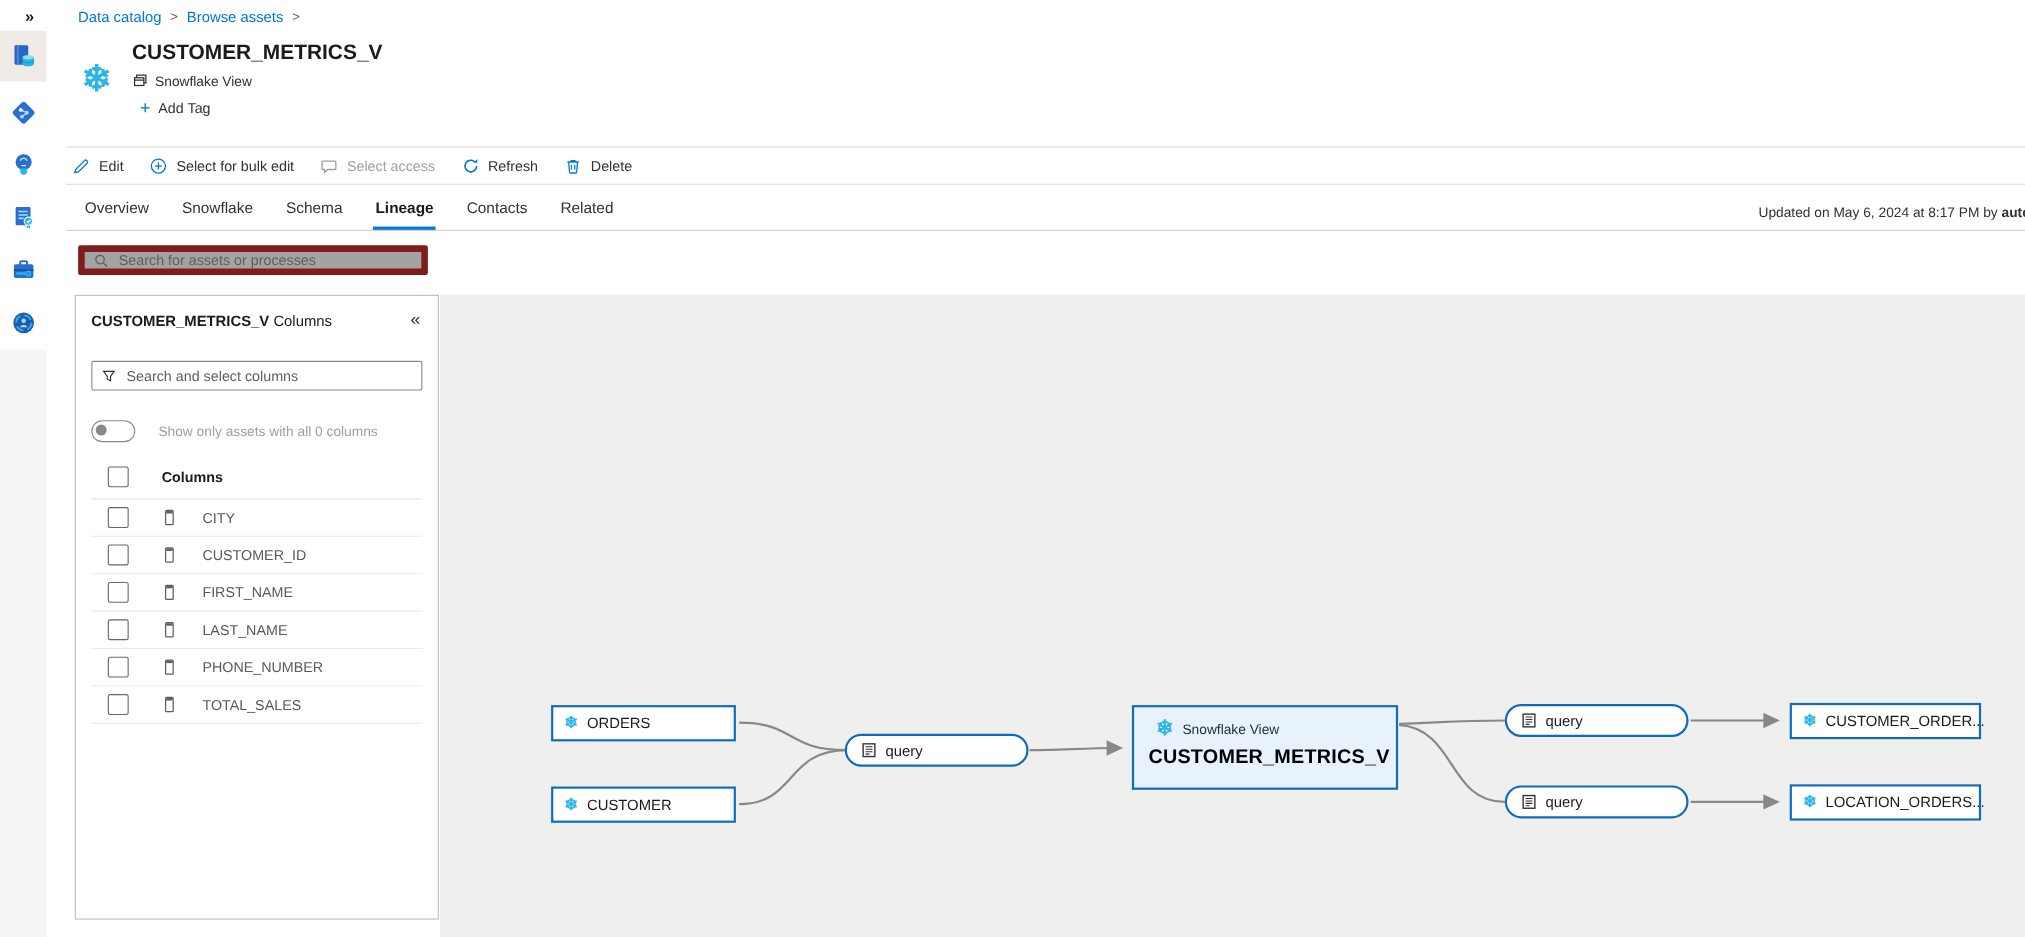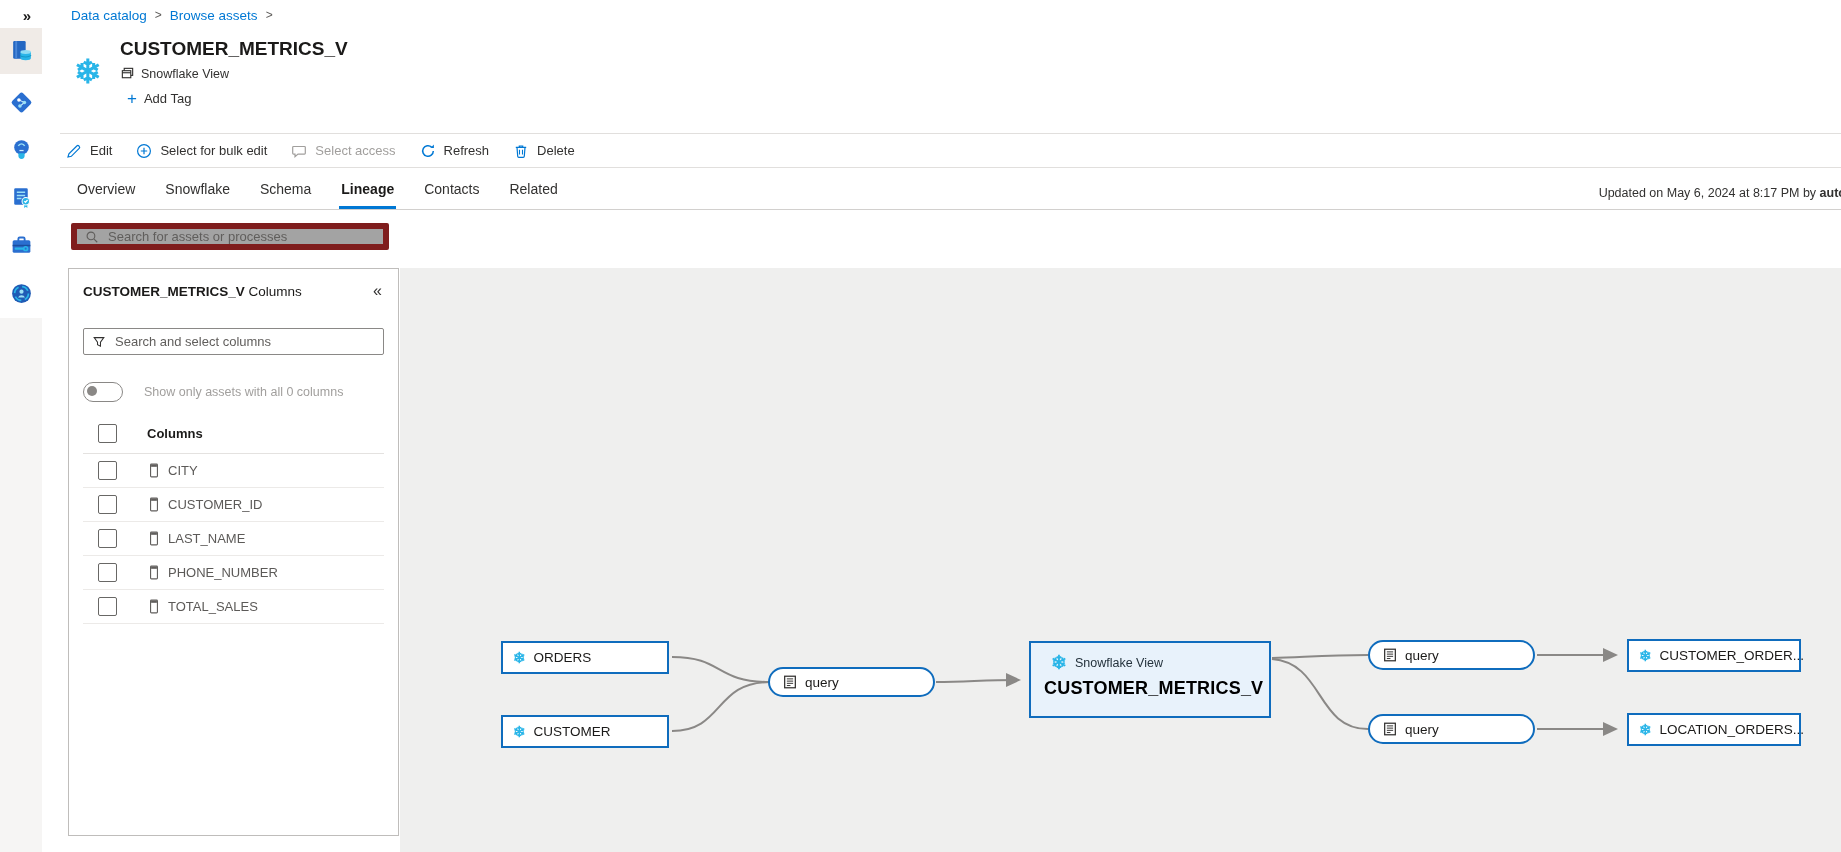--- a/index.html
+++ b/index.html
@@ -69,21 +69,21 @@
   .toggle-row{margin-top:27px;display:flex;align-items:center;gap:21px;}
   .toggle{width:38px;height:18px;border:1px solid #8a8886;border-radius:10px;position:relative;background:#fff;cursor:pointer;flex:0 0 auto;}
   .toggle .knob{position:absolute;left:3px;top:3px;width:10px;height:10px;border-radius:50%;background:#8a8886;}
   .toggle-label{font-size:12.5px;color:#a19f9d;}
   .cols-header{margin-top:17px;display:flex;align-items:center;padding-left:15px;height:28px;}
   .checkbox{width:19px;height:19px;border:1.4px solid #686765;border-radius:2px;background:#fff;box-sizing:border-box;cursor:pointer;flex:0 0 auto;}
   .cols-header .label{margin-left:30px;font-size:13px;font-weight:bold;color:#1b1a19;}
   .col-list{margin-top:6px;border-top:1px solid #e4e2e0;}
   .col-row{display:flex;align-items:center;height:33px;padding-left:15px;border-bottom:1px solid #eceae8;}
   .col-row .glyph{margin-left:31px;display:flex;align-items:center;}
-  .col-row .name{margin-left:8px;font-size:13px;color:#5c5a58;}
+  .col-row .name{margin-left:24px;font-size:13px;color:#5c5a58;}
 
   
   .node{position:absolute;background:#fff;border:2px solid #0f6cbd;box-sizing:border-box;display:flex;align-items:center;
         gap:8px;padding:0 10px;font-size:13.5px;color:#1b1a19;cursor:pointer;}
   .node .snow{color:#29b5e8;font-size:15px;font-weight:bold;line-height:1;}
   .pill{position:absolute;background:#fff;border:2px solid #0f6cbd;border-radius:16px;box-sizing:border-box;display:flex;
         align-items:center;gap:7px;padding:0 12px;font-size:13.5px;color:#1b1a19;cursor:pointer;}
   .main-node{position:absolute;left:1029px;top:373px;width:242px;height:77px;background:#e8f2fb;border:2.5px solid #0f6cbd;
              box-sizing:border-box;padding:10px 13px 0 13px;cursor:pointer;}
   .main-node .type-row{display:flex;align-items:center;gap:8px;padding-left:7px;font-size:12.5px;color:#24323c;}
@@ -371,20 +371,30 @@
             <span class="name">CUSTOMER_ID</span>
           </div>
           <div class="col-row">
             <div class="checkbox"></div>
             <span class="glyph">
                 <svg width="12" height="17" viewBox="0 0 14 18">
                   <rect x="3" y="1.5" width="8" height="15" rx="1" fill="none" stroke="#605e5c" stroke-width="1.3"></rect>
                   <rect x="3.6" y="2.1" width="6.8" height="2.6" fill="#605e5c"></rect>
                 </svg>
               </span>
+            <span class="name">FIRST_NAME</span>
+          </div>
+          <div class="col-row">
+            <div class="checkbox"></div>
+            <span class="glyph">
+                <svg width="12" height="17" viewBox="0 0 14 18">
+                  <rect x="3" y="1.5" width="8" height="15" rx="1" fill="none" stroke="#605e5c" stroke-width="1.3"></rect>
+                  <rect x="3.6" y="2.1" width="6.8" height="2.6" fill="#605e5c"></rect>
+                </svg>
+              </span>
             <span class="name">LAST_NAME</span>
           </div>
           <div class="col-row">
             <div class="checkbox"></div>
             <span class="glyph">
                 <svg width="12" height="17" viewBox="0 0 14 18">
                   <rect x="3" y="1.5" width="8" height="15" rx="1" fill="none" stroke="#605e5c" stroke-width="1.3"></rect>
                   <rect x="3.6" y="2.1" width="6.8" height="2.6" fill="#605e5c"></rect>
                 </svg>
               </span>

